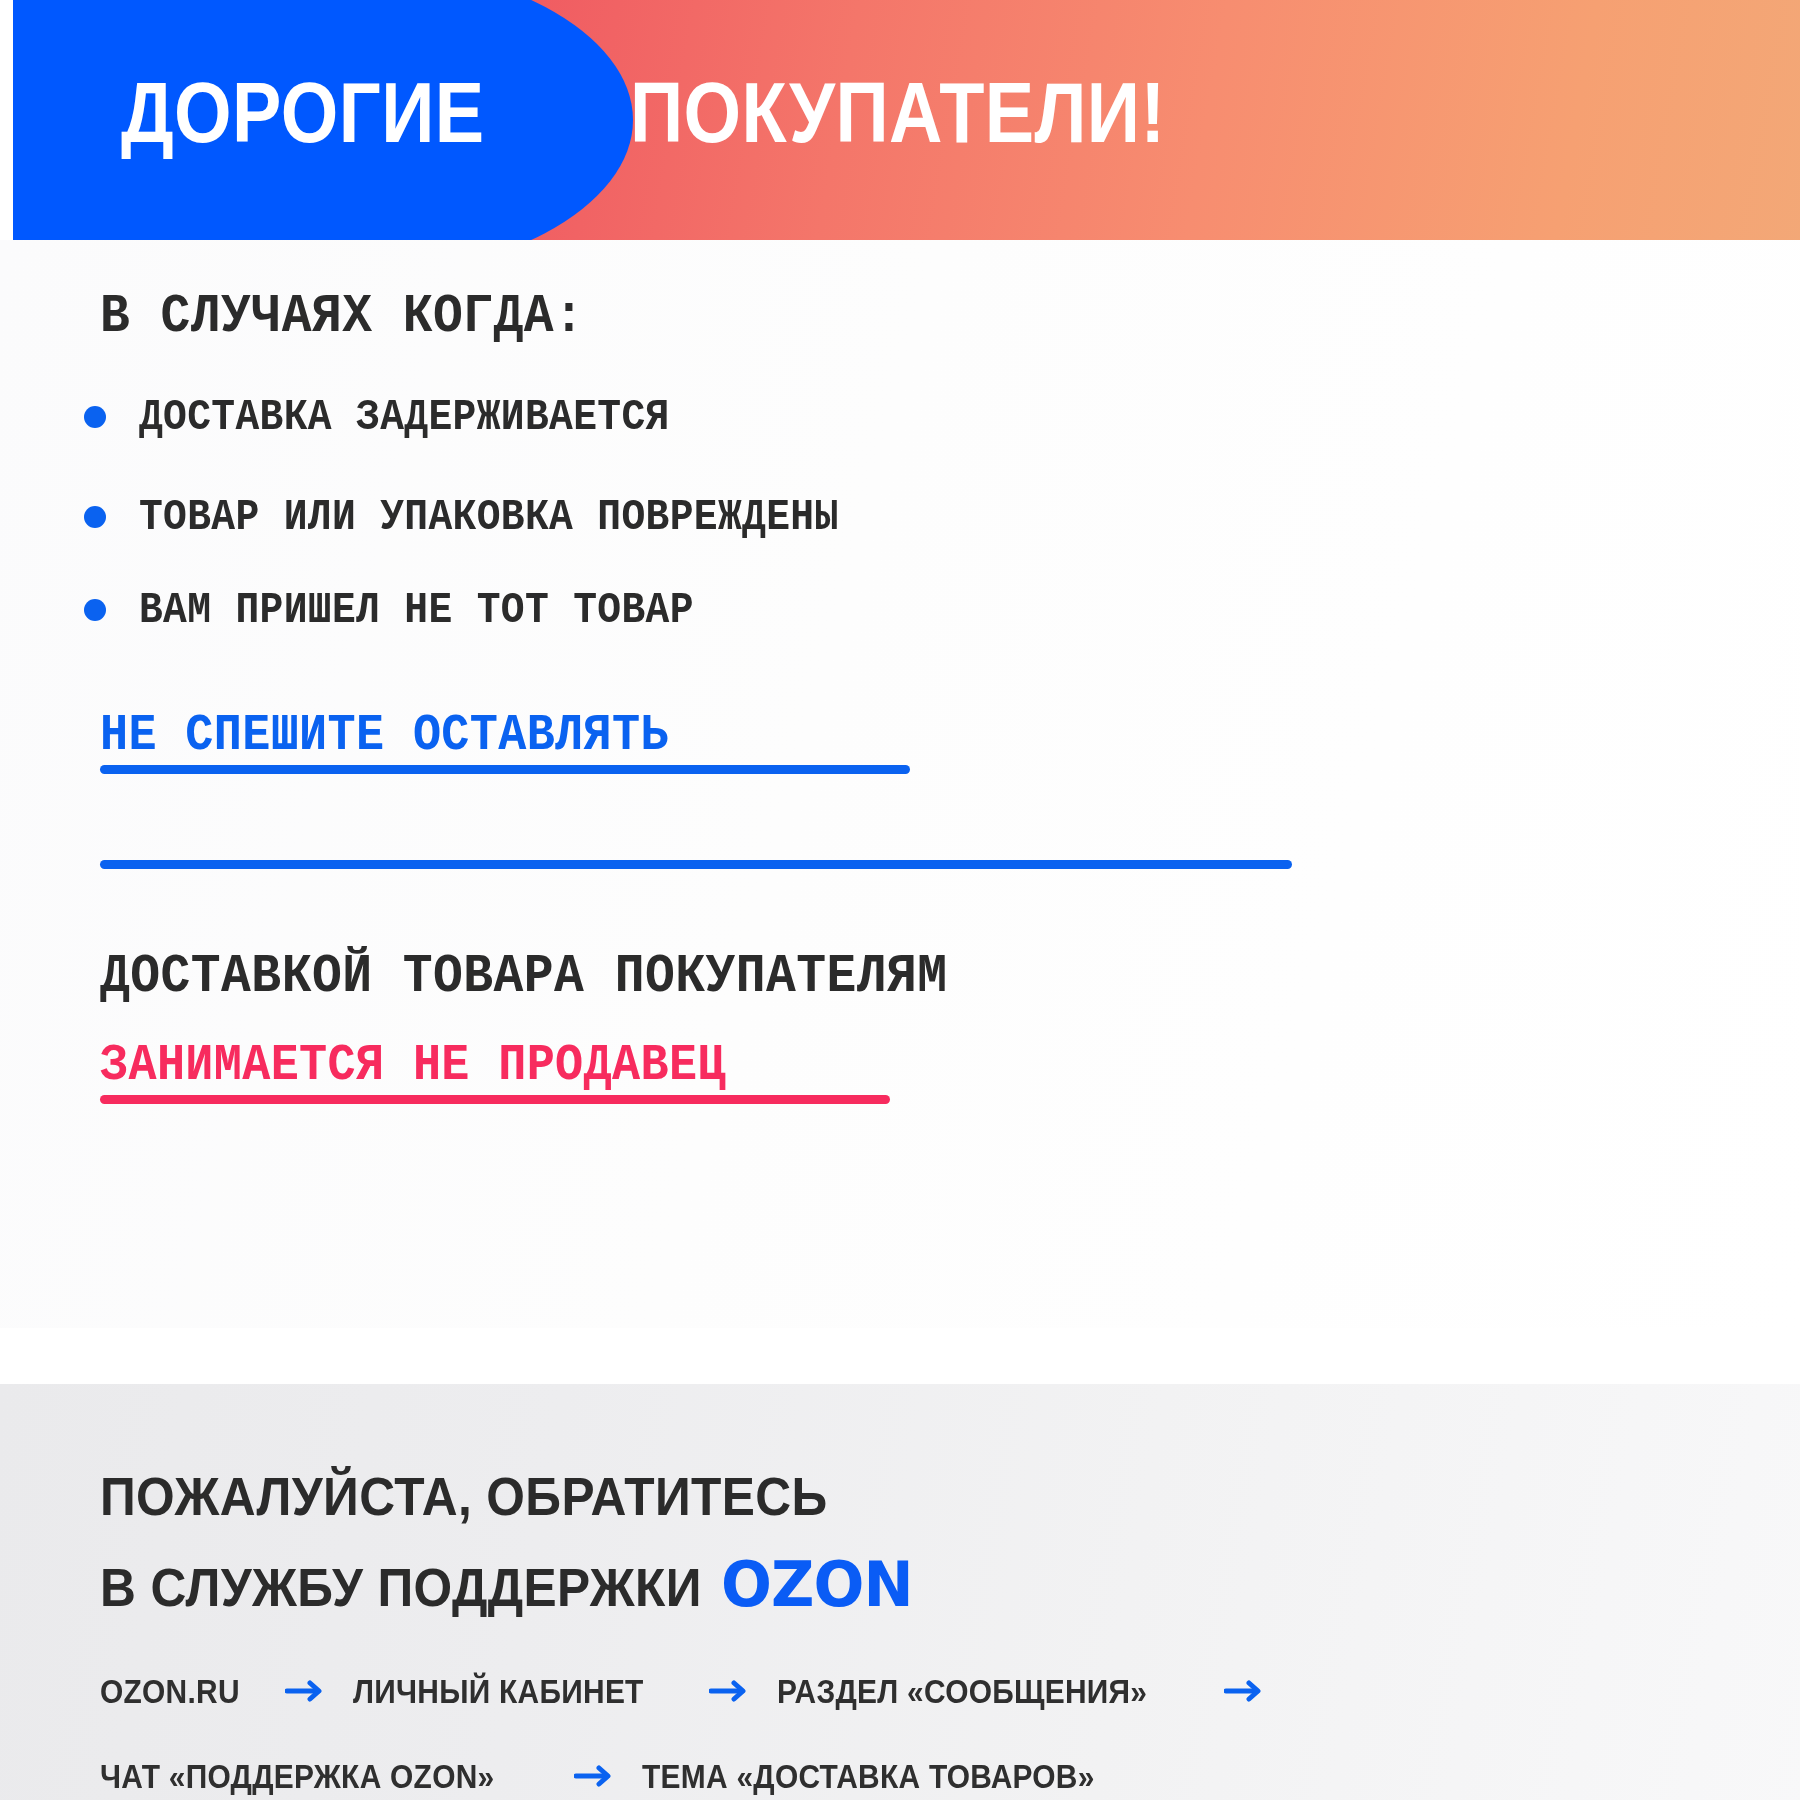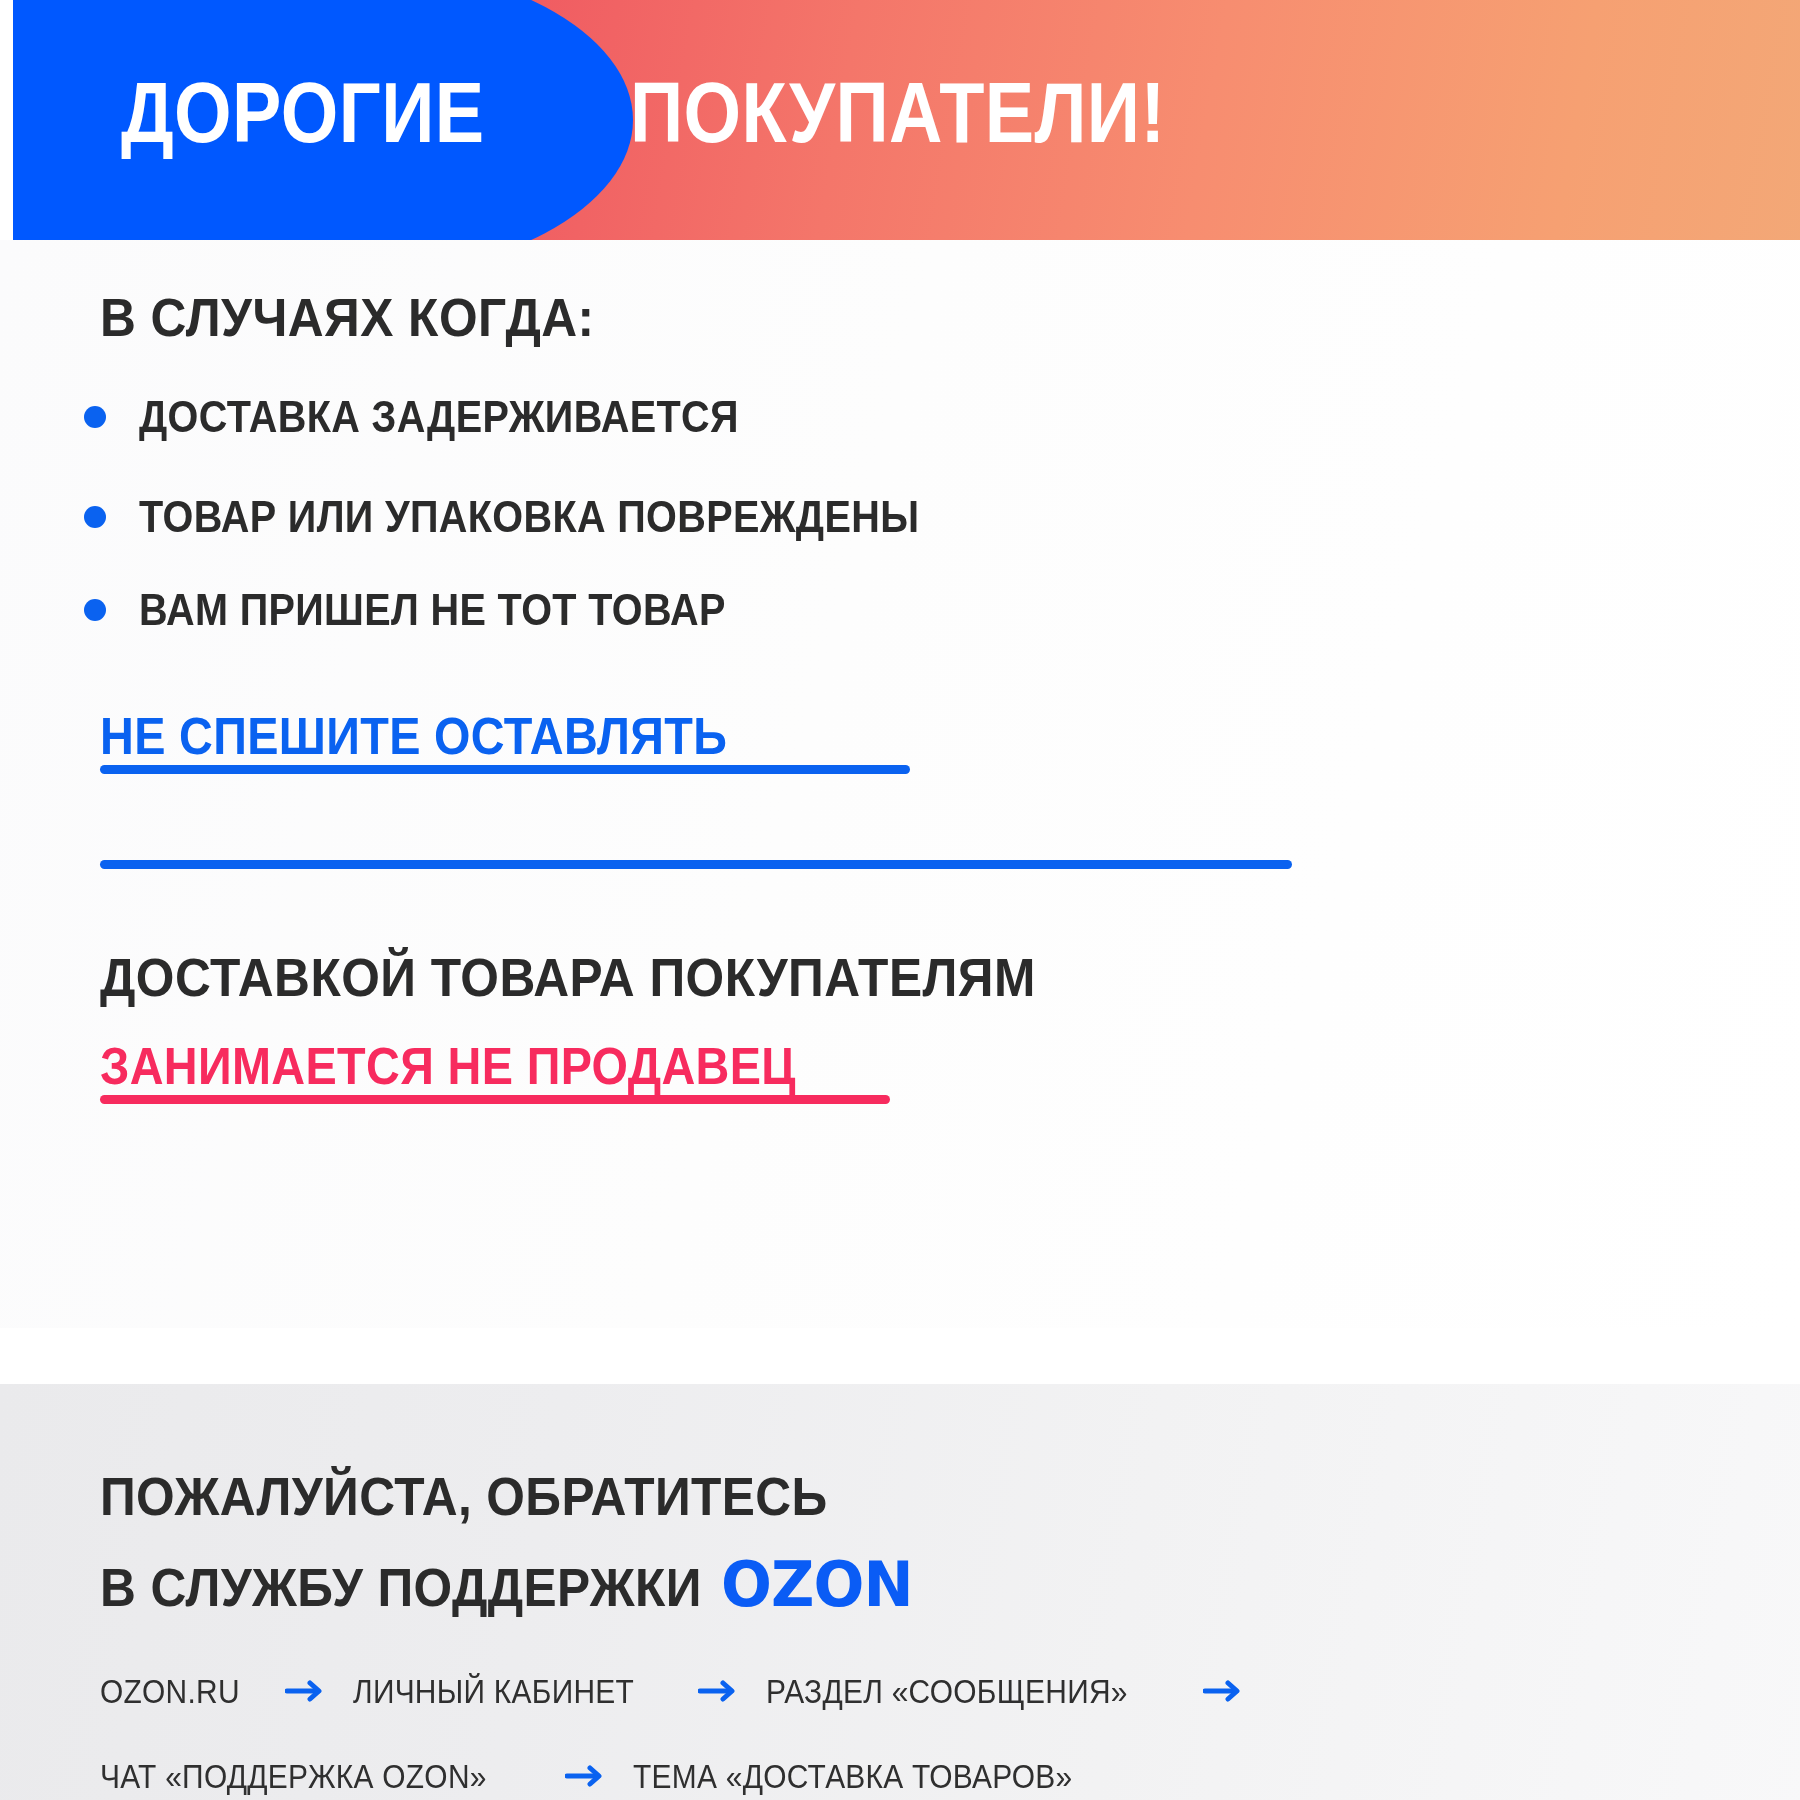--- a/index.html
+++ b/index.html
@@ -76,20 +76,21 @@
   .hw-1 { margin-right: 86px; }
 
   
   .middle {
     position: absolute;
     left: 0;
     top: 240px;
     width: 1800px;
     height: 1088px;
     background: linear-gradient(105deg, #fbfbfc 0%, #fdfdfd 45%, #ffffff 100%);
+    font-family: Liberation Mono, monospace;
   }
 
   .section-heading {
     position: absolute;
     color: #2b2b2b;
     font-size: 54px;
     font-weight: 700;
     line-height: 1;
     letter-spacing: 0.5px;
     white-space: nowrap;
@@ -191,21 +192,21 @@
   }
 
   .crumb-row {
     position: absolute;
     left: 100px;
     display: flex;
     align-items: center;
     white-space: nowrap;
     color: #2f2f2f;
     font-size: 34px;
-    font-weight: 400;
+    font-weight: 700;
     line-height: 1;
     letter-spacing: 0.3px;
   }
   .crumb-text {
     display: inline-block;
     transform: scaleX(0.88);
     transform-origin: left center;
   }
   .crumb-arrow {
     display: inline-flex;

